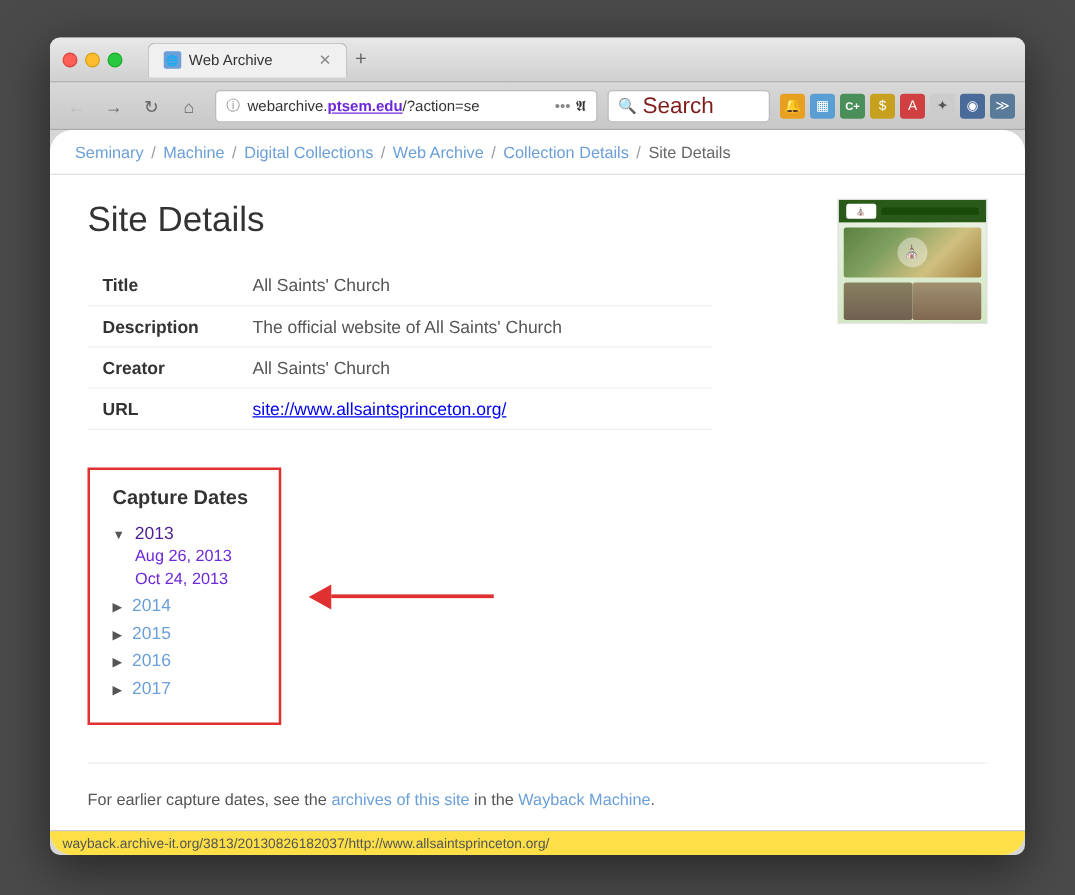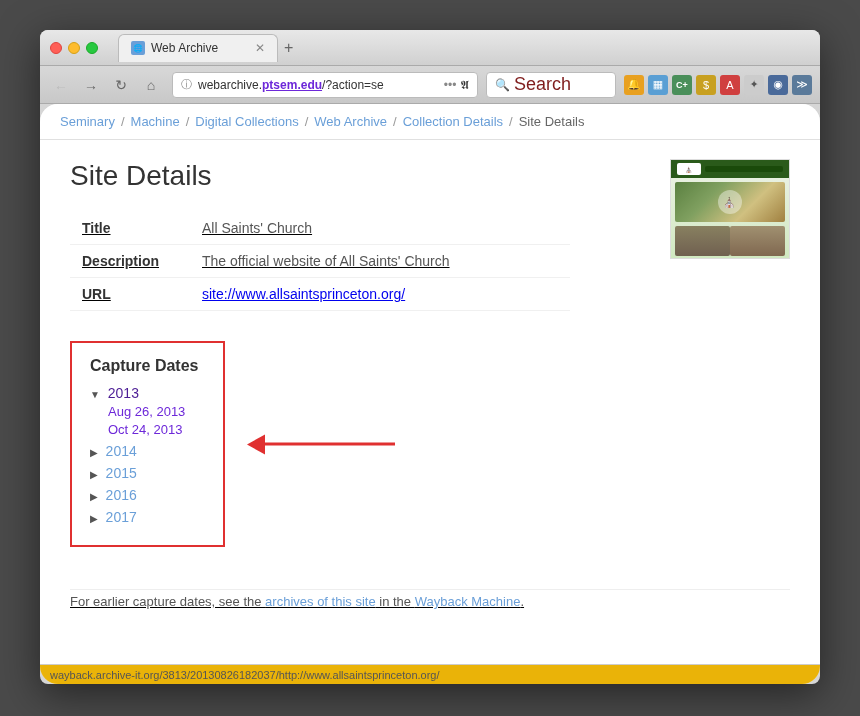--- a/index.html
+++ b/index.html
@@ -383,53 +383,52 @@
       border-top: 10px solid transparent;
       border-bottom: 10px solid transparent;
       border-right: 18px solid #e03030;
       position: absolute;
       left: -18px;
       top: -8.5px;
     }
 
     
     .status-bar {
-      background: #eab308;
+      background: #fde047;
       border-top: 1px solid #ccc;
       height: 20px;
       padding: 0 10px;
       display: flex;
       align-items: center;
       font-size: 11px;
       color: #555;
     }
 
     
     .footer-note {
       font-size: 13px;
       color: #555;
-      padding: 4px 0 5px 0;
+      padding: 21px 0 5px 0;
       border-top: 1px solid #eee;
-      margin-top: 22px;
+      margin-top: 10px;
     }
 
     .footer-note a {
       color: #6a9fd8;
       text-decoration: none;
     }
 
     
     .page-wrapper::-webkit-scrollbar { width: 12px; }
     .page-wrapper::-webkit-scrollbar-track { background: #f0f0f0; }
     .page-wrapper::-webkit-scrollbar-thumb { background: #ccc; border-radius: 6px; }
 
     .content-area {
       display: flex;
       position: relative;
-      text-decoration: underline;
     }
 
     .left-content { flex: 1; }
   </style>
 </head>
 <body>
 
 <div class="browser-window">
 
   <div class="browser-titlebar">
@@ -509,20 +508,24 @@
               <tbody>
                 <tr>
                   <td>Title</td>
                   <td>All Saints' Church</td>
                 </tr>
                 <tr>
                   <td>Description</td>
                   <td>The official website of All Saints' Church</td>
                 </tr>
                 <tr>
+                  <td>Creator</td>
+                  <td>All Saints' Church</td>
+                </tr>
+                <tr>
                   <td>URL</td>
                   <td>
                     <a href="#">site://www.allsaintsprinceton.org/</a>
                   </td>
                 </tr>
               </tbody>
             </table>
 
             
             <div class="capture-dates-container">

